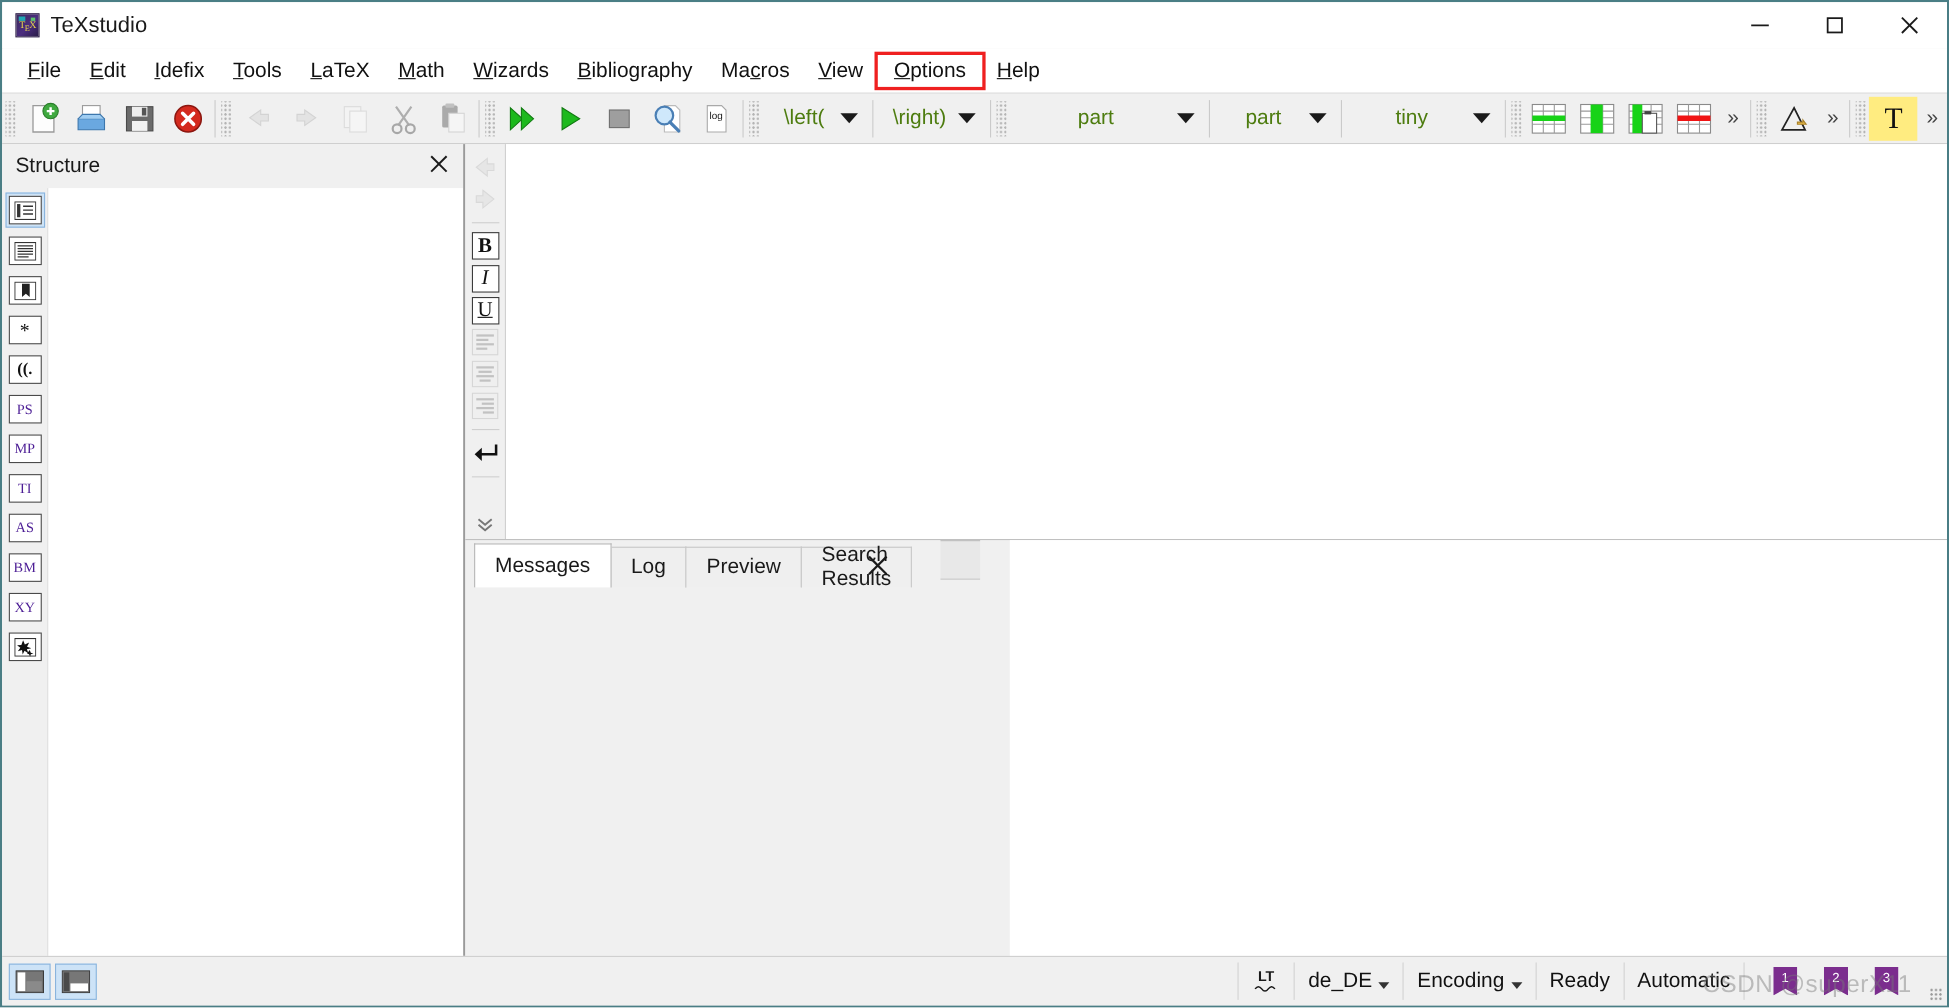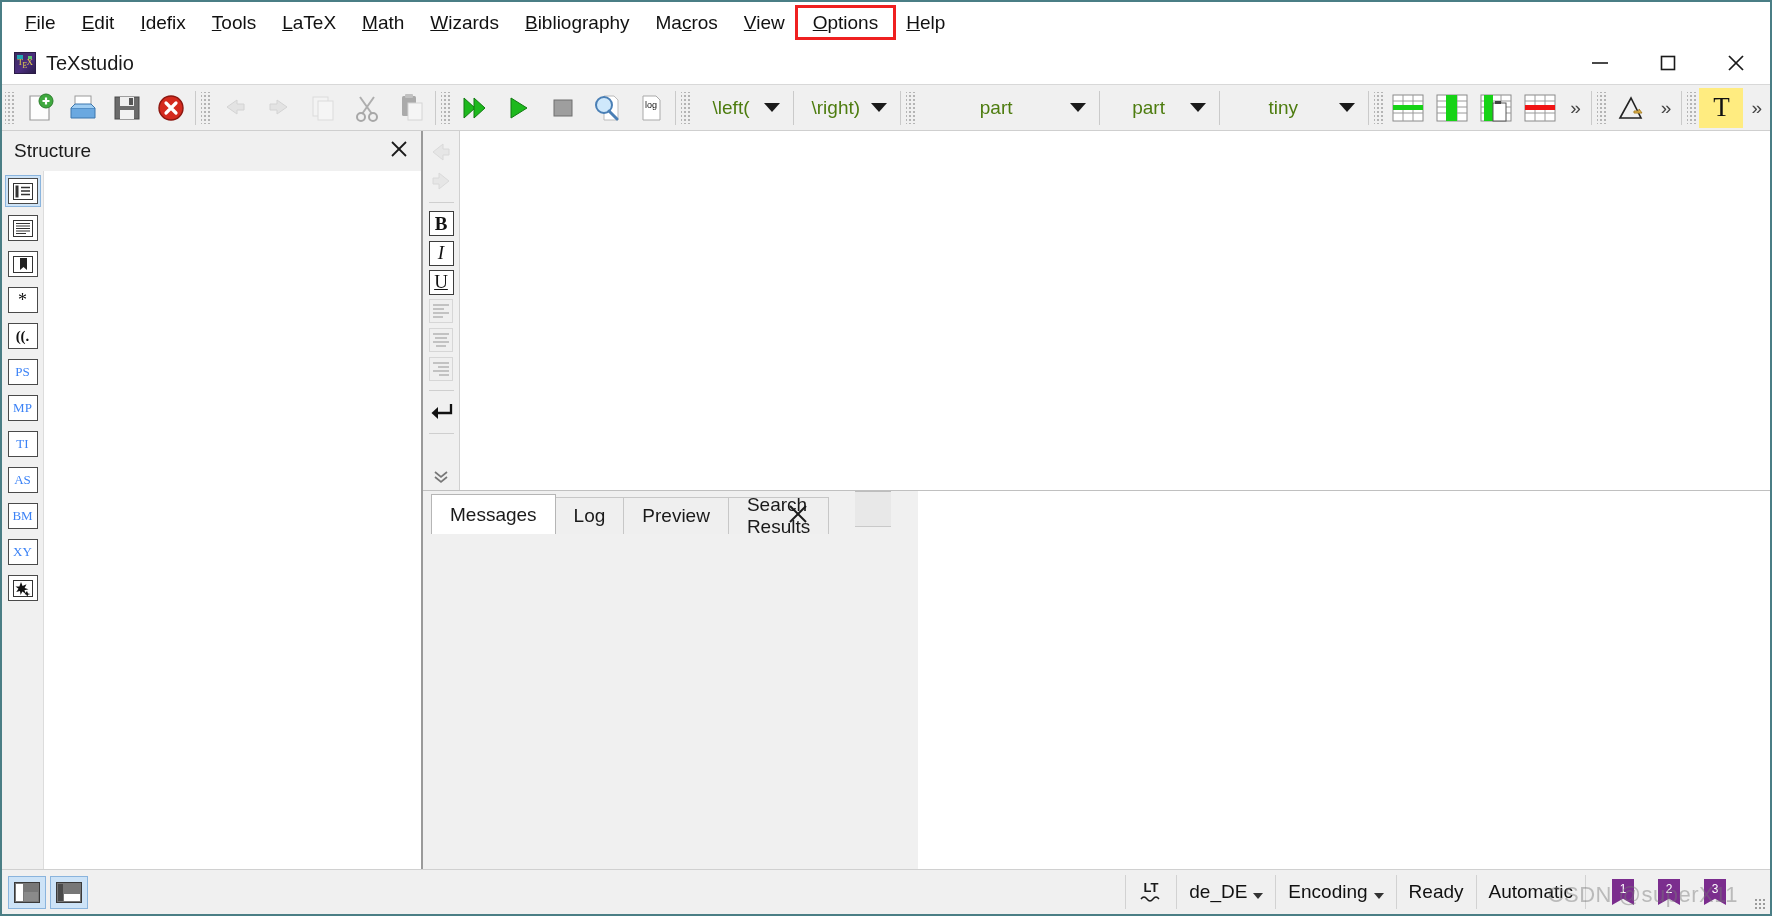--- a/index.html
+++ b/index.html
@@ -113,21 +113,21 @@
   #struct-iconbar {
     width: 42px; flex: 0 0 42px; background: #f0f0f0;
     border-right: 1px solid #dcdcdc;
     padding-top: 4px;
     display: flex; flex-direction: column; align-items: center; gap: 6px;
   }
   .sb-icon {
     width: 30px; height: 26px; flex: 0 0 26px;
     border: 1px solid #4a4a4a; background: #ffffff;
     display: flex; align-items: center; justify-content: center;
-    font-family: "Liberation Serif", serif; font-size: 13px; color: #3b82f6;
+    font-family: "Liberation Serif", serif; font-size: 13px; color: #4c1d95;
     letter-spacing: 0px;
   }
   .sb-wrap { padding: 2px; }
   .sb-wrap.sel { background: #cde3f7; border:1px solid #8ab4dd; }
   #struct-tree { flex: 1 1 auto; background: #ffffff; }
 
   
   #editor-col { flex: 1 1 auto; display: flex; flex-direction: column; min-width: 0; }
   #editor-top { flex: 1 1 auto; display: flex; min-height: 0; }
   #edit-vtoolbar {
@@ -205,63 +205,63 @@
   .resize-grip {
     position:absolute; right:4px; bottom:4px; width:12px; height:12px;
     background-image: radial-gradient(circle, #9a9a9a 1px, transparent 1.2px);
     background-size:4px 4px;
   }
 </style>
 </head>
 <body>
 
 <div id="app">
+
+  <div id="titlebar">
+    <div id="app-icon">
+      <span class="sp1"></span>
+        <span class="sp2"></span>
+      <span class="tex">T<sub>E</sub>X</span>
+    </div>
+    <div id="window-title">TeXstudio</div>
+    <div class="win-btns">
+      <div class="win-btn">
+        <svg width="24" height="24" viewBox="0 0 24 24">
+            <line x1="4" y1="12" x2="20" y2="12" stroke="#1a1a1a" stroke-width="1.6"></line>
+          </svg>
+      </div>
+      <div class="win-btn">
+        <svg width="24" height="24" viewBox="0 0 24 24">
+            <rect x="5.5" y="5.5" width="13" height="13" fill="none" stroke="#1a1a1a" stroke-width="1.6"></rect>
+          </svg>
+      </div>
+      <div class="win-btn">
+        <svg width="24" height="24" viewBox="0 0 24 24">
+            <line x1="5" y1="5" x2="19" y2="19" stroke="#1a1a1a" stroke-width="1.7"></line>
+            <line x1="19" y1="5" x2="5" y2="19" stroke="#1a1a1a" stroke-width="1.7"></line>
+          </svg>
+      </div>
+    </div>
+  </div>
 
   <div id="menubar">
     <div class="menu-item"><span class="acc">F</span><span>ile</span></div>
     <div class="menu-item"><span class="acc">E</span><span>dit</span></div>
     <div class="menu-item"><span class="acc">I</span><span>defix</span></div>
     <div class="menu-item"><span class="acc">T</span><span>ools</span></div>
     <div class="menu-item"><span class="acc">L</span><span>aTeX</span></div>
     <div class="menu-item"><span class="acc">M</span><span>ath</span></div>
     <div class="menu-item"><span class="acc">W</span><span>izards</span></div>
     <div class="menu-item"><span class="acc">B</span><span>ibliography</span></div>
     <div class="menu-item">Ma<span class="acc">c</span><span>ros</span></div>
     <div class="menu-item"><span class="acc">V</span><span>iew</span></div>
     <div class="menu-item highlighted"><span class="acc">O</span><span>ptions</span></div>
     <div class="menu-item"><span class="acc">H</span><span>elp</span></div>
   </div>
 
-  <div id="titlebar">
-    <div id="app-icon">
-      <span class="sp1"></span>
-        <span class="sp2"></span>
-      <span class="tex">T<sub>E</sub>X</span>
-    </div>
-    <div id="window-title">TeXstudio</div>
-    <div class="win-btns">
-      <div class="win-btn">
-        <svg width="24" height="24" viewBox="0 0 24 24">
-            <line x1="4" y1="12" x2="20" y2="12" stroke="#1a1a1a" stroke-width="1.6"></line>
-          </svg>
-      </div>
-      <div class="win-btn">
-        <svg width="24" height="24" viewBox="0 0 24 24">
-            <rect x="5.5" y="5.5" width="13" height="13" fill="none" stroke="#1a1a1a" stroke-width="1.6"></rect>
-          </svg>
-      </div>
-      <div class="win-btn">
-        <svg width="24" height="24" viewBox="0 0 24 24">
-            <line x1="5" y1="5" x2="19" y2="19" stroke="#1a1a1a" stroke-width="1.7"></line>
-            <line x1="19" y1="5" x2="5" y2="19" stroke="#1a1a1a" stroke-width="1.7"></line>
-          </svg>
-      </div>
-    </div>
-  </div>
-
   <div id="toolbar">
     <div class="grip"></div>
 
     <div class="tb-btn">
       <svg width="32" height="32" viewBox="0 0 32 32">
         <path d="M7 4 h13 l6 6 v18 h-19 z" fill="#fdfdfd" stroke="#9a9a9a" stroke-width="1.2"></path>
         <path d="M20 4 v6 h6" fill="#e4e4e4" stroke="#9a9a9a" stroke-width="1.2"></path>
         <circle cx="23" cy="9" r="7" fill="#3fa93f" stroke="#2a7d2a" stroke-width="1"></circle>
         <path d="M23 5.5 v7 M19.5 9 h7" stroke="#fff" stroke-width="2.2"></path>
       </svg>

